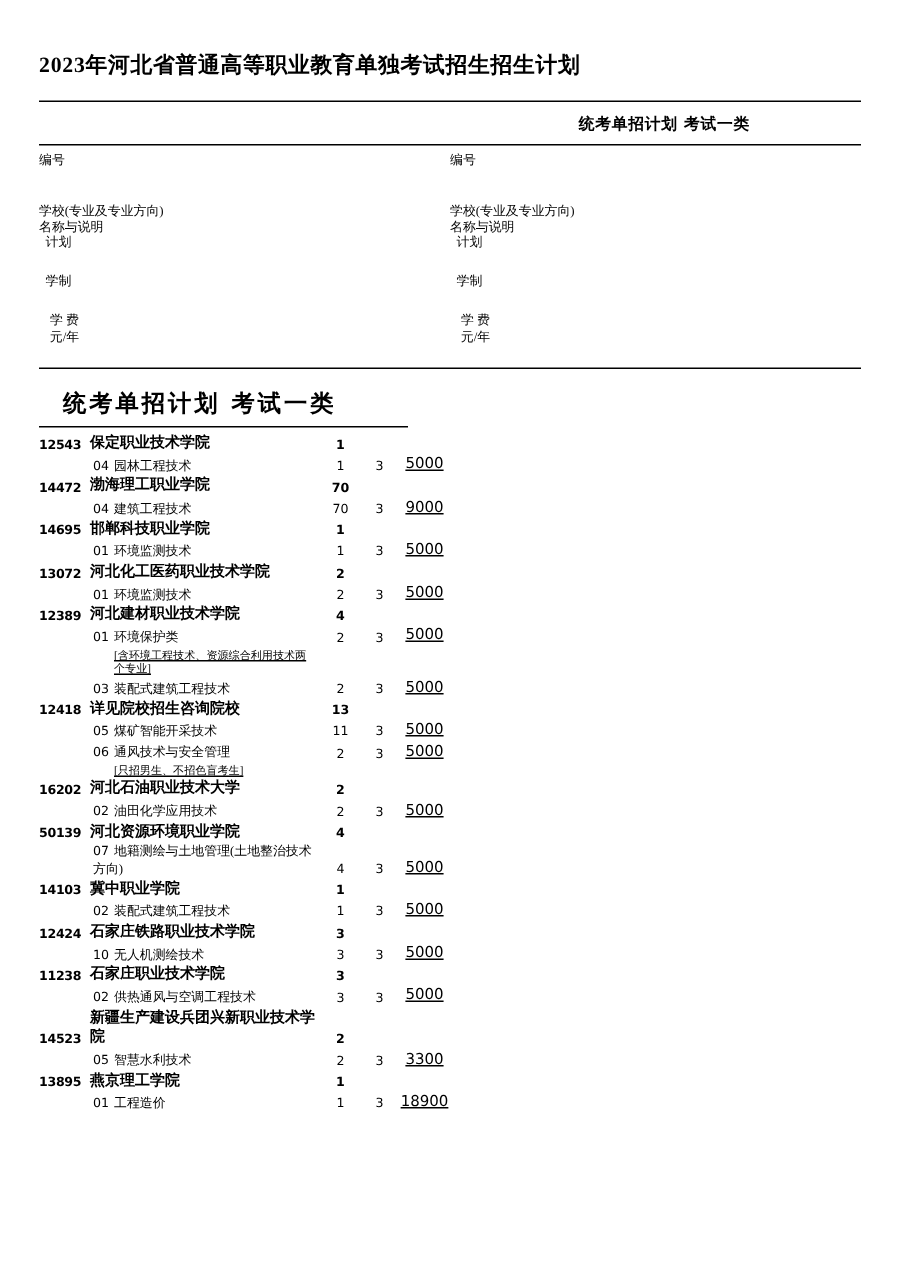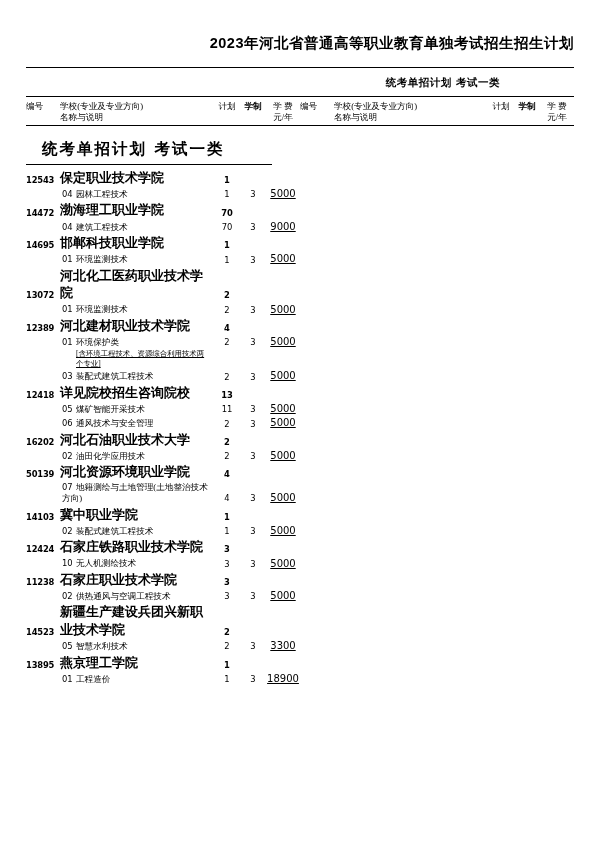--- a/index.html
+++ b/index.html
@@ -16,22 +16,22 @@
     overflow: hidden;
   }
   .page {
     width: 600px;
     height: 848px;
     position: relative;
     box-sizing: border-box;
     padding: 0 26px;
   }
   .doc-title {
-    text-align: right;
-    font-family: Liberation Sans, sans-serif;
+    text-align: left;
+    font-family: Liberation Serif, serif;
     font-weight: bold;
     font-size: 14.5px;
     letter-spacing: 0.5px;
     margin-top: 34px;
     margin-bottom: 0;
   }
   .title-rule {
     border-bottom: 1px solid #000;
     margin-top: 14px;
   }
@@ -54,39 +54,39 @@
     display: flex;
     font-size: 8.6px;
     line-height: 1.35;
     padding-top: 4px;
     padding-bottom: 3px;
   }
   .colhead-half {
     width: 50%;
     display: flex;
     box-sizing: border-box;
+    flex-direction: column;
   }
   .ch-code {
     width: 34px;
     flex: 0 0 34px;
   }
   .ch-name {
     flex: 1 1 auto;
   }
   .ch-plan {
     width: 26px;
     flex: 0 0 26px;
     text-align: center;
     padding-top: 0;
   }
   .ch-sys {
     width: 26px;
     flex: 0 0 26px;
     text-align: center;
-    font-weight: bold;
   }
   .ch-fee {
     width: 34px;
     flex: 0 0 34px;
     text-align: center;
     line-height: 1.25;
   }
   .ch-name-2 {
     line-height: 1.25;
   }
@@ -147,21 +147,21 @@
     width: 34px;
     flex: 0 0 34px;
     text-align: center;
     font-family: "DejaVu Sans", "Liberation Sans", sans-serif;
     font-size: 10px;
     text-decoration: underline;
   }
   .row.school .c-name {
     font-family: "DejaVu Sans", "Liberation Sans", sans-serif;
     font-weight: bold;
-    font-size: 13px;
+    font-size: 10px;
   }
   .row.school .c-plan {
     font-weight: bold;
   }
   .row.major .c-name {
     padding-left: 2px;
   }
   .mj-no {
     display: inline-block;
     width: 14px;
@@ -329,20 +329,27 @@
         <div class="c-sys">3</div>
         <div class="c-fee">5000</div>
       </div>
       <div class="row major">
         <div class="c-code"></div>
         <div class="c-name"><span class="mj-no">06</span><span class="mj-text">通风技术与安全管理</span></div>
         <div class="c-plan">2</div>
         <div class="c-sys">3</div>
         <div class="c-fee">5000</div>
       </div>
+      <div class="row note-row">
+        <div class="c-code"></div>
+        <div class="c-name note">[只招男生、不招色盲考生]</div>
+        <div class="c-plan"></div>
+        <div class="c-sys"></div>
+        <div class="c-fee"></div>
+      </div>
       <div class="row school">
         <div class="c-code">16202</div>
         <div class="c-name">河北石油职业技术大学</div>
         <div class="c-plan">2</div>
         <div class="c-sys"></div>
         <div class="c-fee"></div>
       </div>
       <div class="row major">
         <div class="c-code"></div>
         <div class="c-name"><span class="mj-no">02</span><span class="mj-text">油田化学应用技术</span></div>

